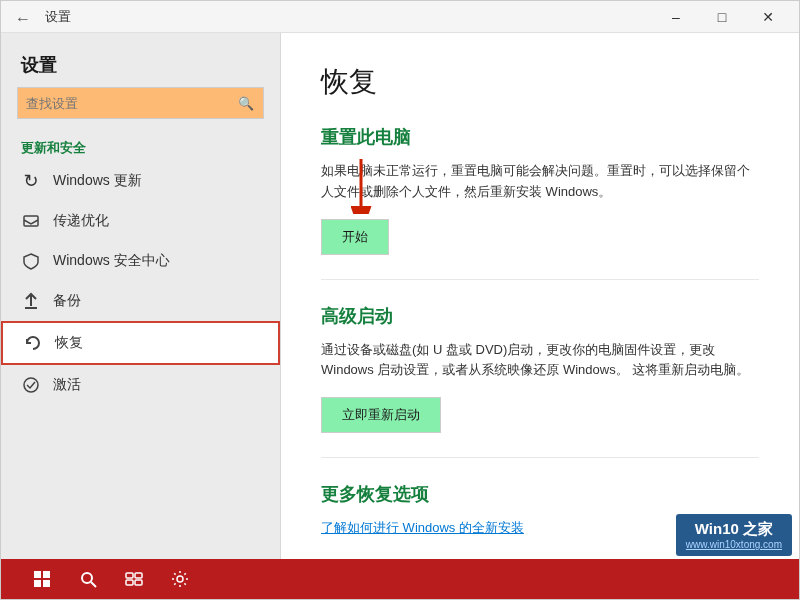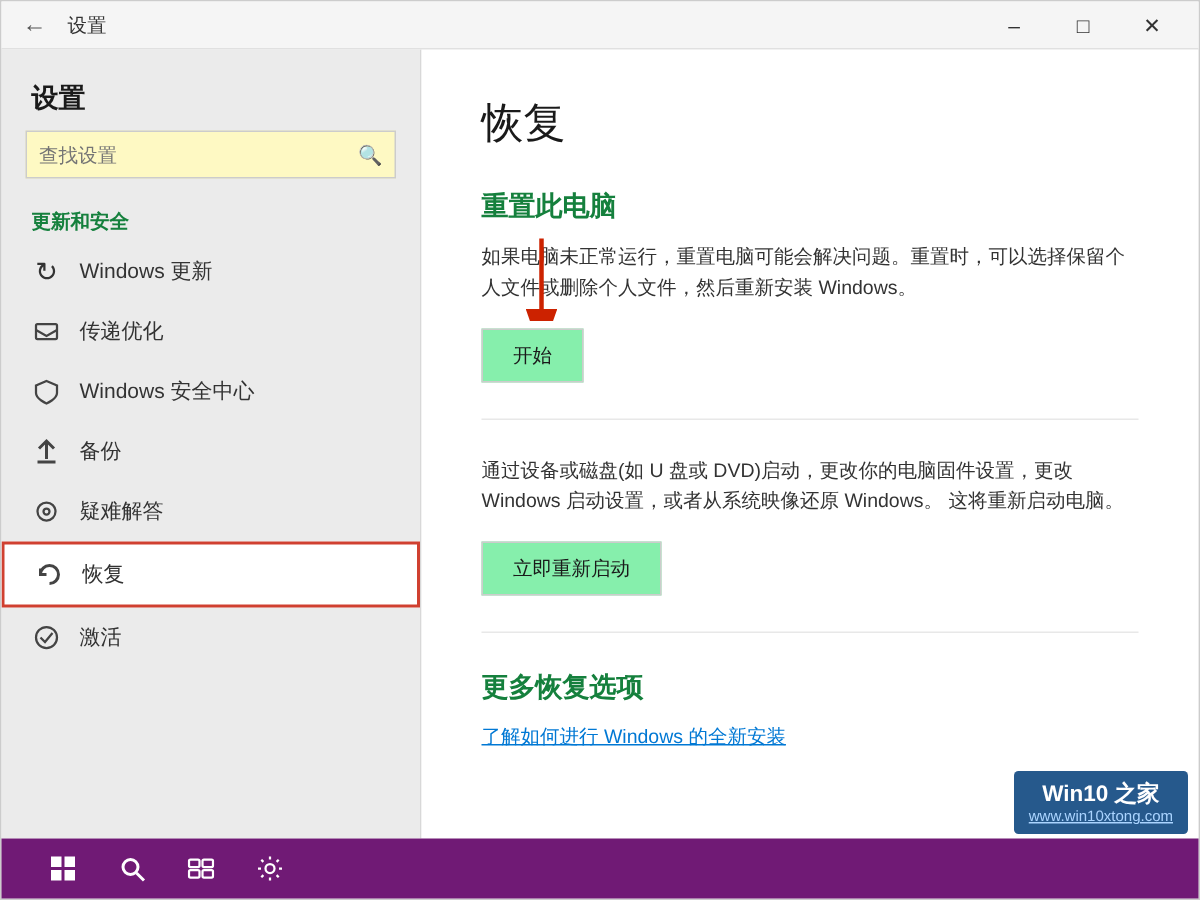--- a/index.html
+++ b/index.html
@@ -90,21 +90,21 @@
       font-weight: 600;
       color: #1a1a1a;
     }
 
     .search-box {
       margin: 0 16px 12px 16px;
       height: 32px;
       border: 1px solid #ccc;
       display: flex;
       align-items: center;
-      background: #fef9c3;
+      background: #fdba74;
       padding: 0 8px;
     }
 
     .search-input {
       flex: 1;
       border: none;
       outline: none;
       font-size: 13px;
       background: transparent;
       font-family: "Microsoft YaHei", sans-serif;
@@ -197,21 +197,21 @@
     .more-link {
       font-size: 13px;
       color: #0078d4;
       text-decoration: underline;
       cursor: pointer;
     }
 
     
     .taskbar {
       height: 40px;
-      background: #701a75;
+      background: #b91c1c;
       display: flex;
       align-items: center;
       padding: 0 19px;
       flex-shrink: 0;
       gap: 2px;
       text-align: center;
     }
 
     .taskbar-btn {
       width: 44px;
@@ -326,29 +326,20 @@
         <span class="icon">
           <svg width="18" height="18" viewBox="0 0 18 18" fill="none">
             <line x1="9" y1="2" x2="9" y2="14" stroke="#444" stroke-width="2"></line>
             <polyline points="4,7 9,2 14,7" stroke="#444" stroke-width="2" fill="none"></polyline>
             <line x1="3" y1="16" x2="15" y2="16" stroke="#444" stroke-width="2"></line>
           </svg>
         </span>
         <span>备份</span>
       </div>
 
-      <div class="sidebar-item">
-        <span class="icon">
-          <svg width="18" height="18" viewBox="0 0 18 18" fill="none">
-            <circle cx="9" cy="9" r="6" stroke="#444" stroke-width="1.5" fill="none"></circle>
-            <circle cx="9" cy="9" r="2" stroke="#444" stroke-width="1.5" fill="none"></circle>
-          </svg>
-        </span>
-        <span>疑难解答</span>
-      </div>
 
       <div class="sidebar-item active">
         <span class="icon">
           <svg width="18" height="18" viewBox="0 0 18 18" fill="none">
             <path d="M3 9 A6 6 0 1 1 9 15" stroke="#444" stroke-width="2" fill="none"></path>
             <polyline points="3,5 3,9 7,9" stroke="#444" stroke-width="2" fill="none"></polyline>
           </svg>
         </span>
         <span>恢复</span>
       </div>
@@ -380,20 +371,21 @@
             </marker>
           </defs>
           <line x1="30" y1="5" x2="30" y2="52" stroke="#cc2200" stroke-width="3" marker-end="url(#arrowhead)"></line>
         </svg>
         <button class="action-btn">开始</button>
       </div>
 
       <hr class="divider">
 
       
+      <h2 class="section-title">高级启动</h2>
       <p class="section-desc">通过设备或磁盘(如 U 盘或 DVD)启动，更改你的电脑固件设置，更改 Windows 启动设置，或者从系统映像还原 Windows。 这将重新启动电脑。</p>
       <button class="action-btn">立即重新启动</button>
 
       <hr class="divider">
 
       
       <h2 class="section-title">更多恢复选项</h2>
       <a class="more-link">了解如何进行 Windows 的全新安装</a>
     </div>
   </div>

